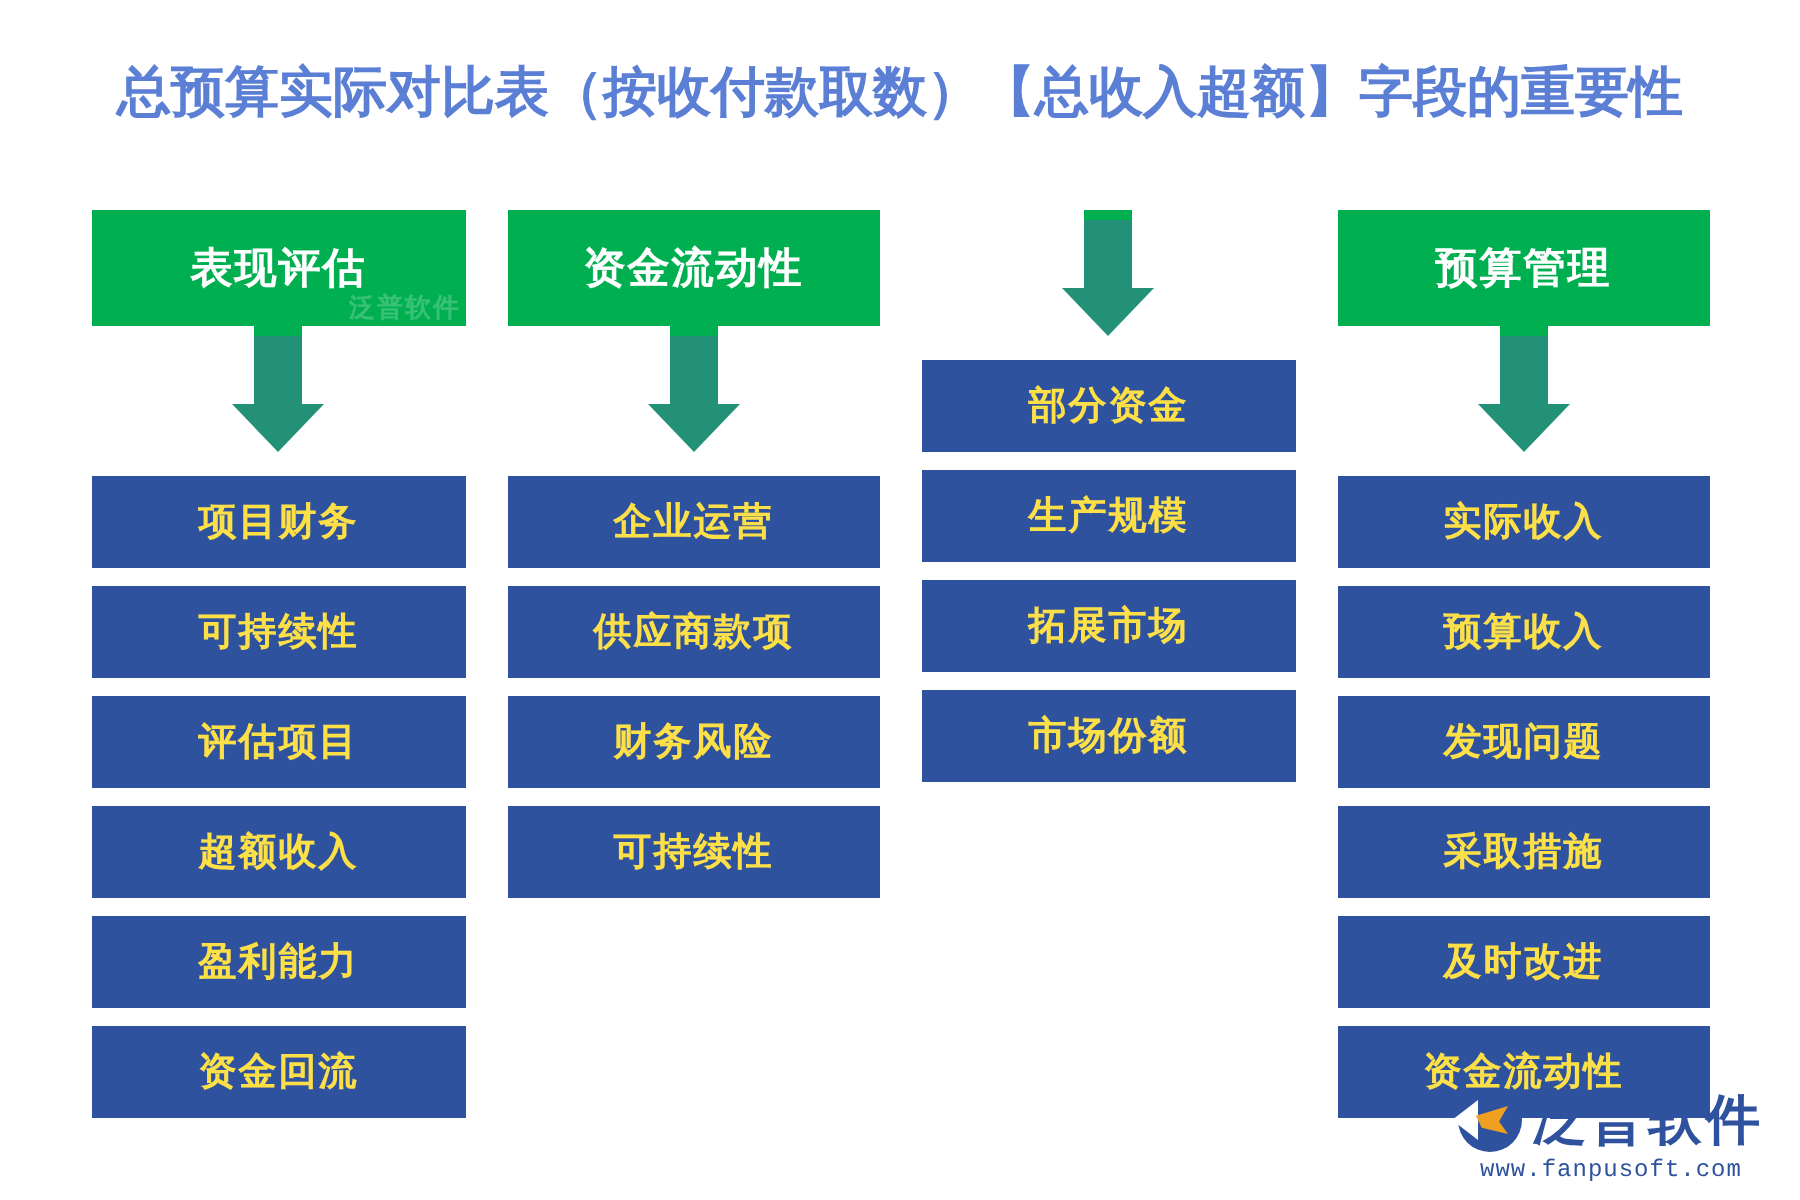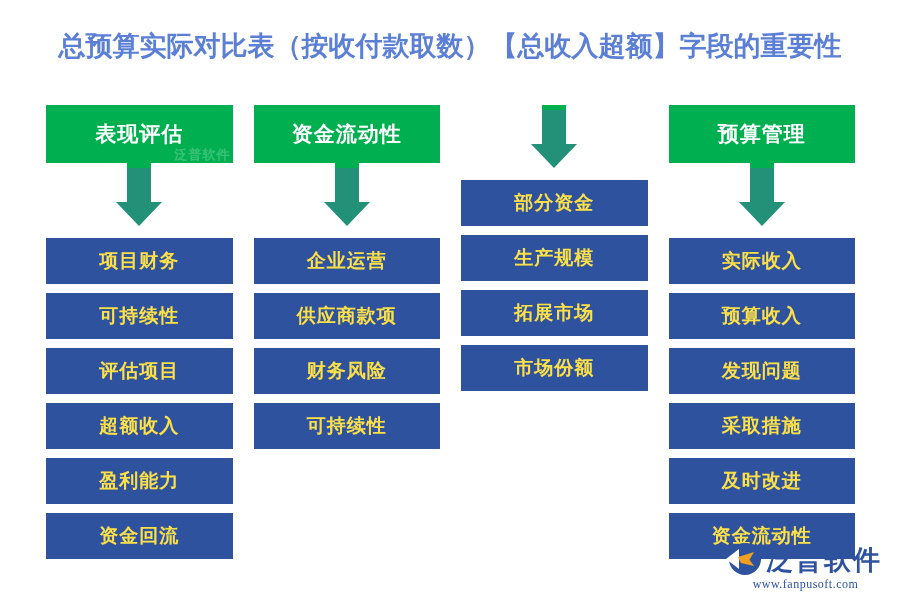--- a/index.html
+++ b/index.html
@@ -196,21 +196,21 @@
     color: #2f529e;
     letter-spacing: 2px;
     line-height: 1;
     font-family: "DejaVu Serif", "Liberation Serif", serif;
   }
   .wm-corner .wm-url {
     margin-top: 2px;
     font-size: 12px;
     color: #2f529e;
     letter-spacing: 0.5px;
-    font-family: Liberation Serif, serif;
+    font-family: Liberation Mono, monospace;
   }
 </style>
 </head>
 <body>
 
 <div id="canvas">
 
   <div class="page-title">总预算实际对比表（按收付款取数）【总收入超额】字段的重要性</div>
 
   <div class="columns">

